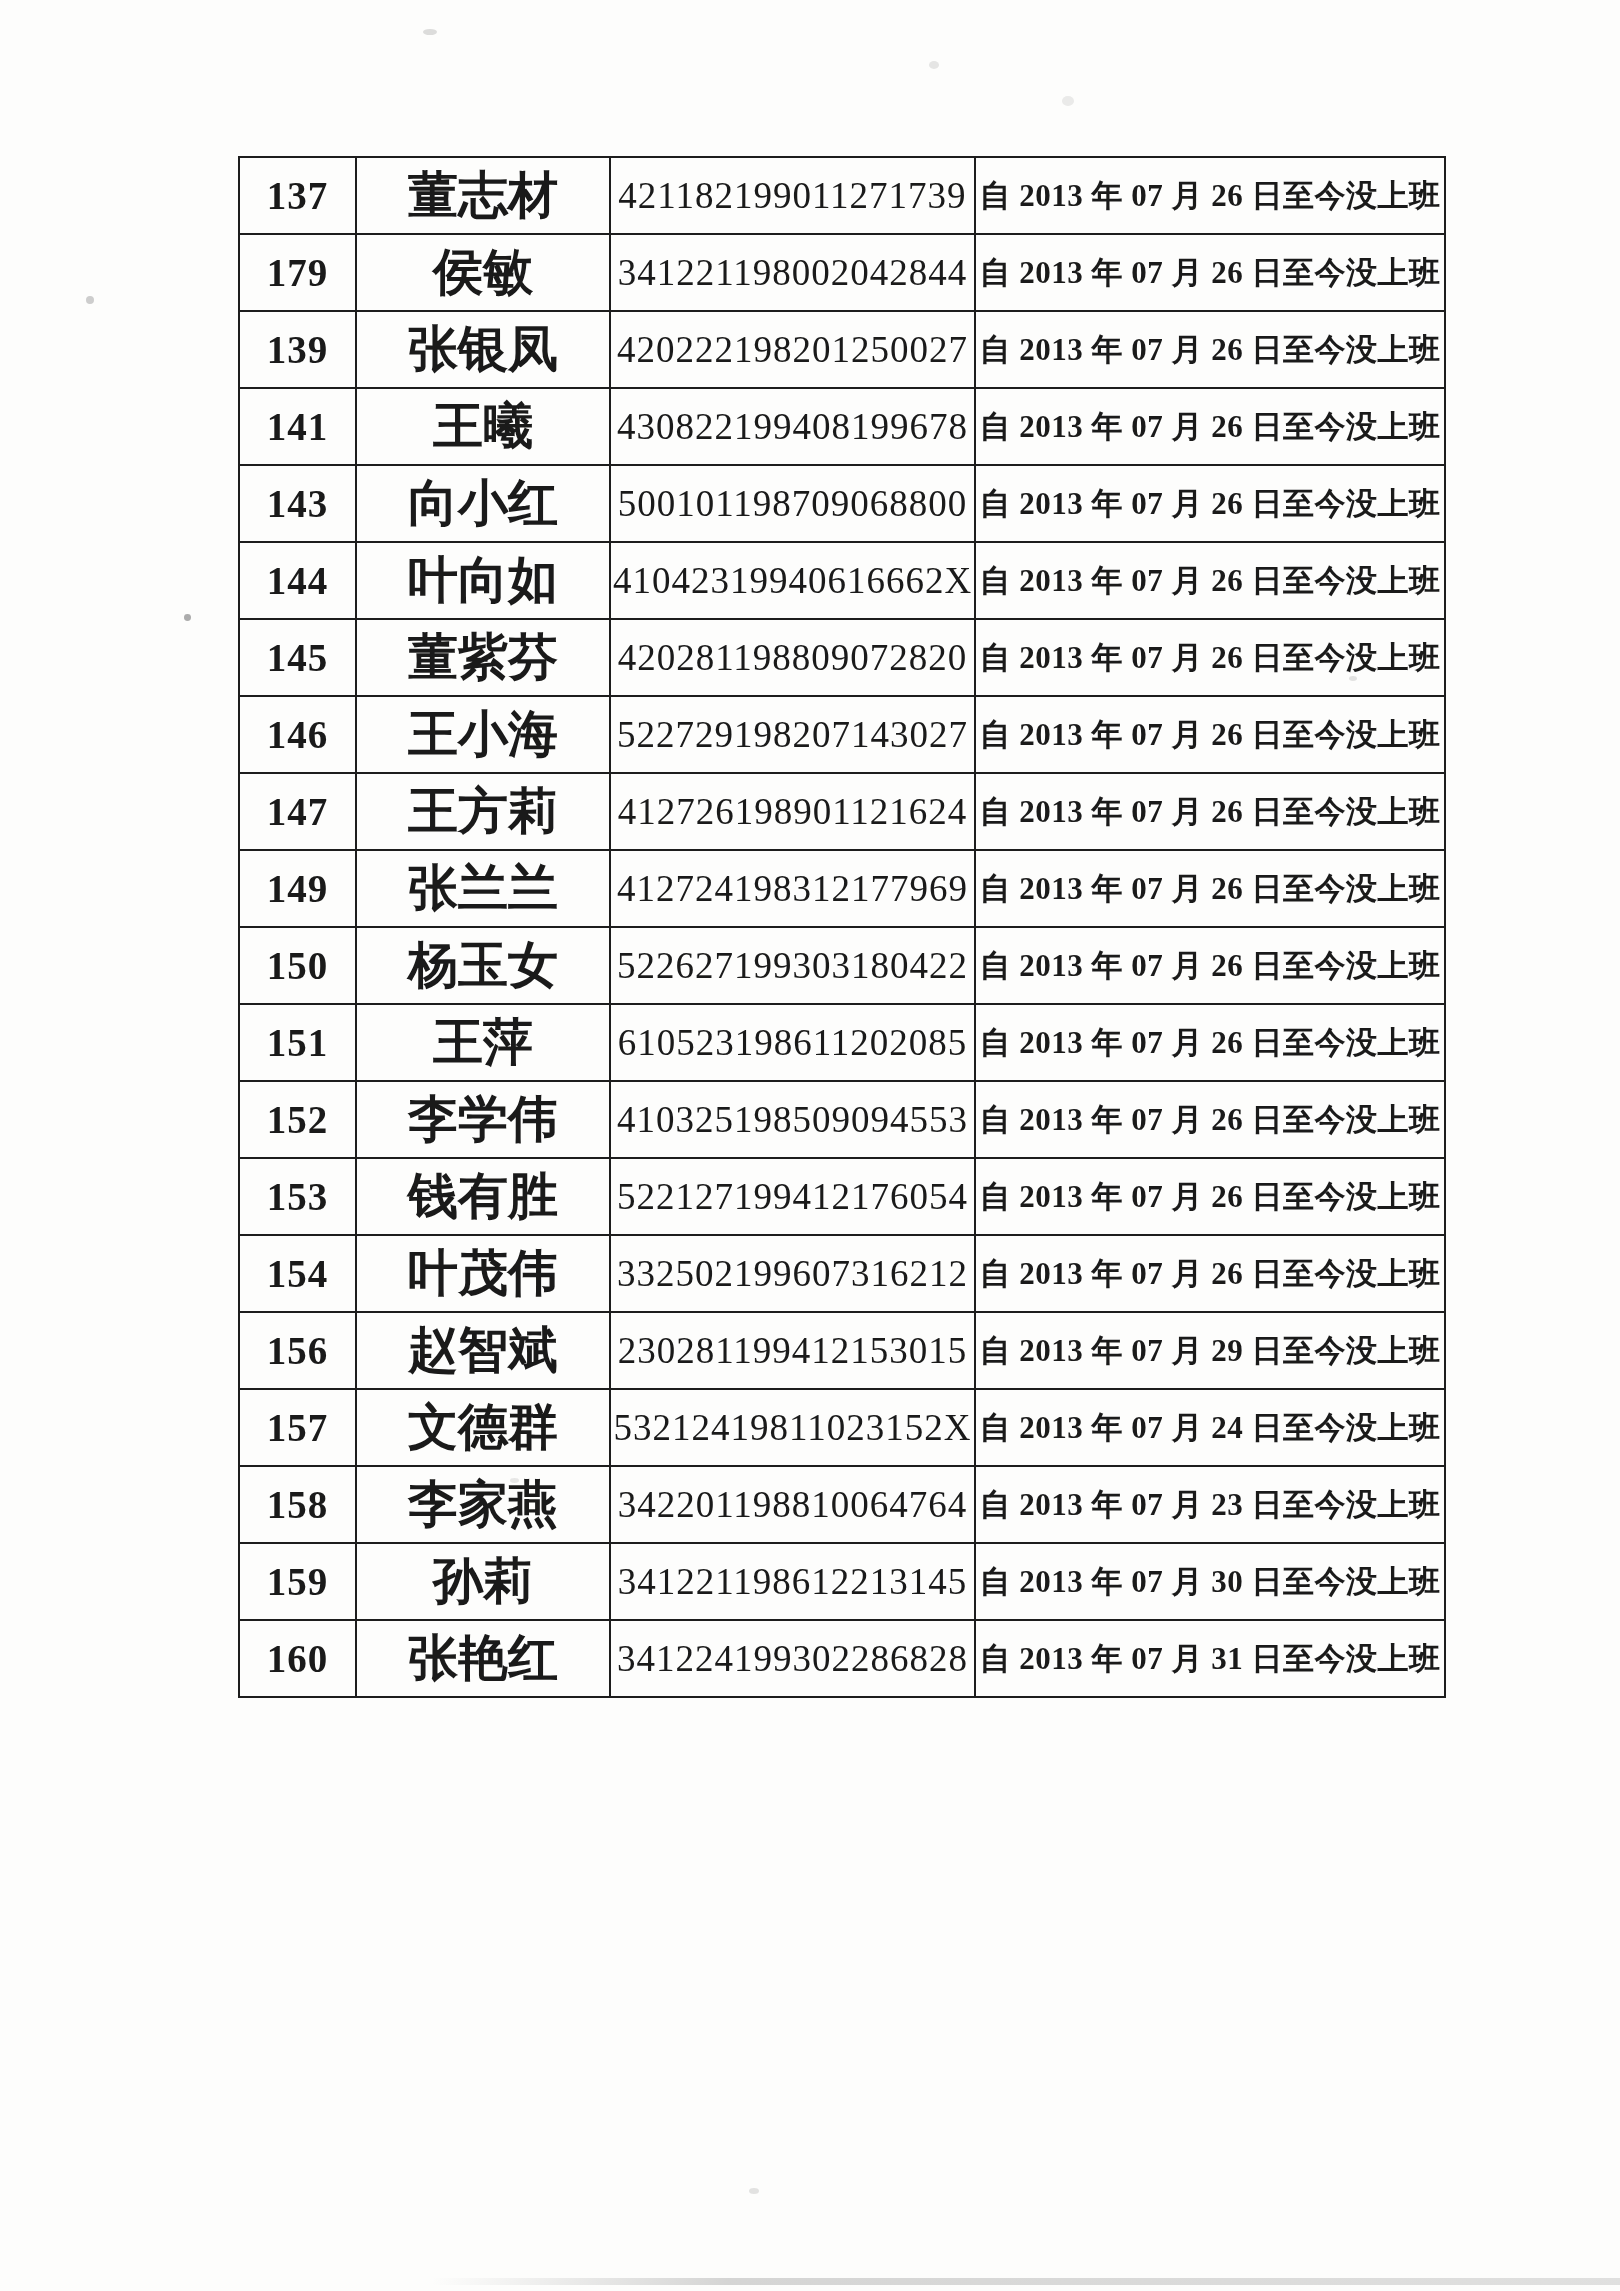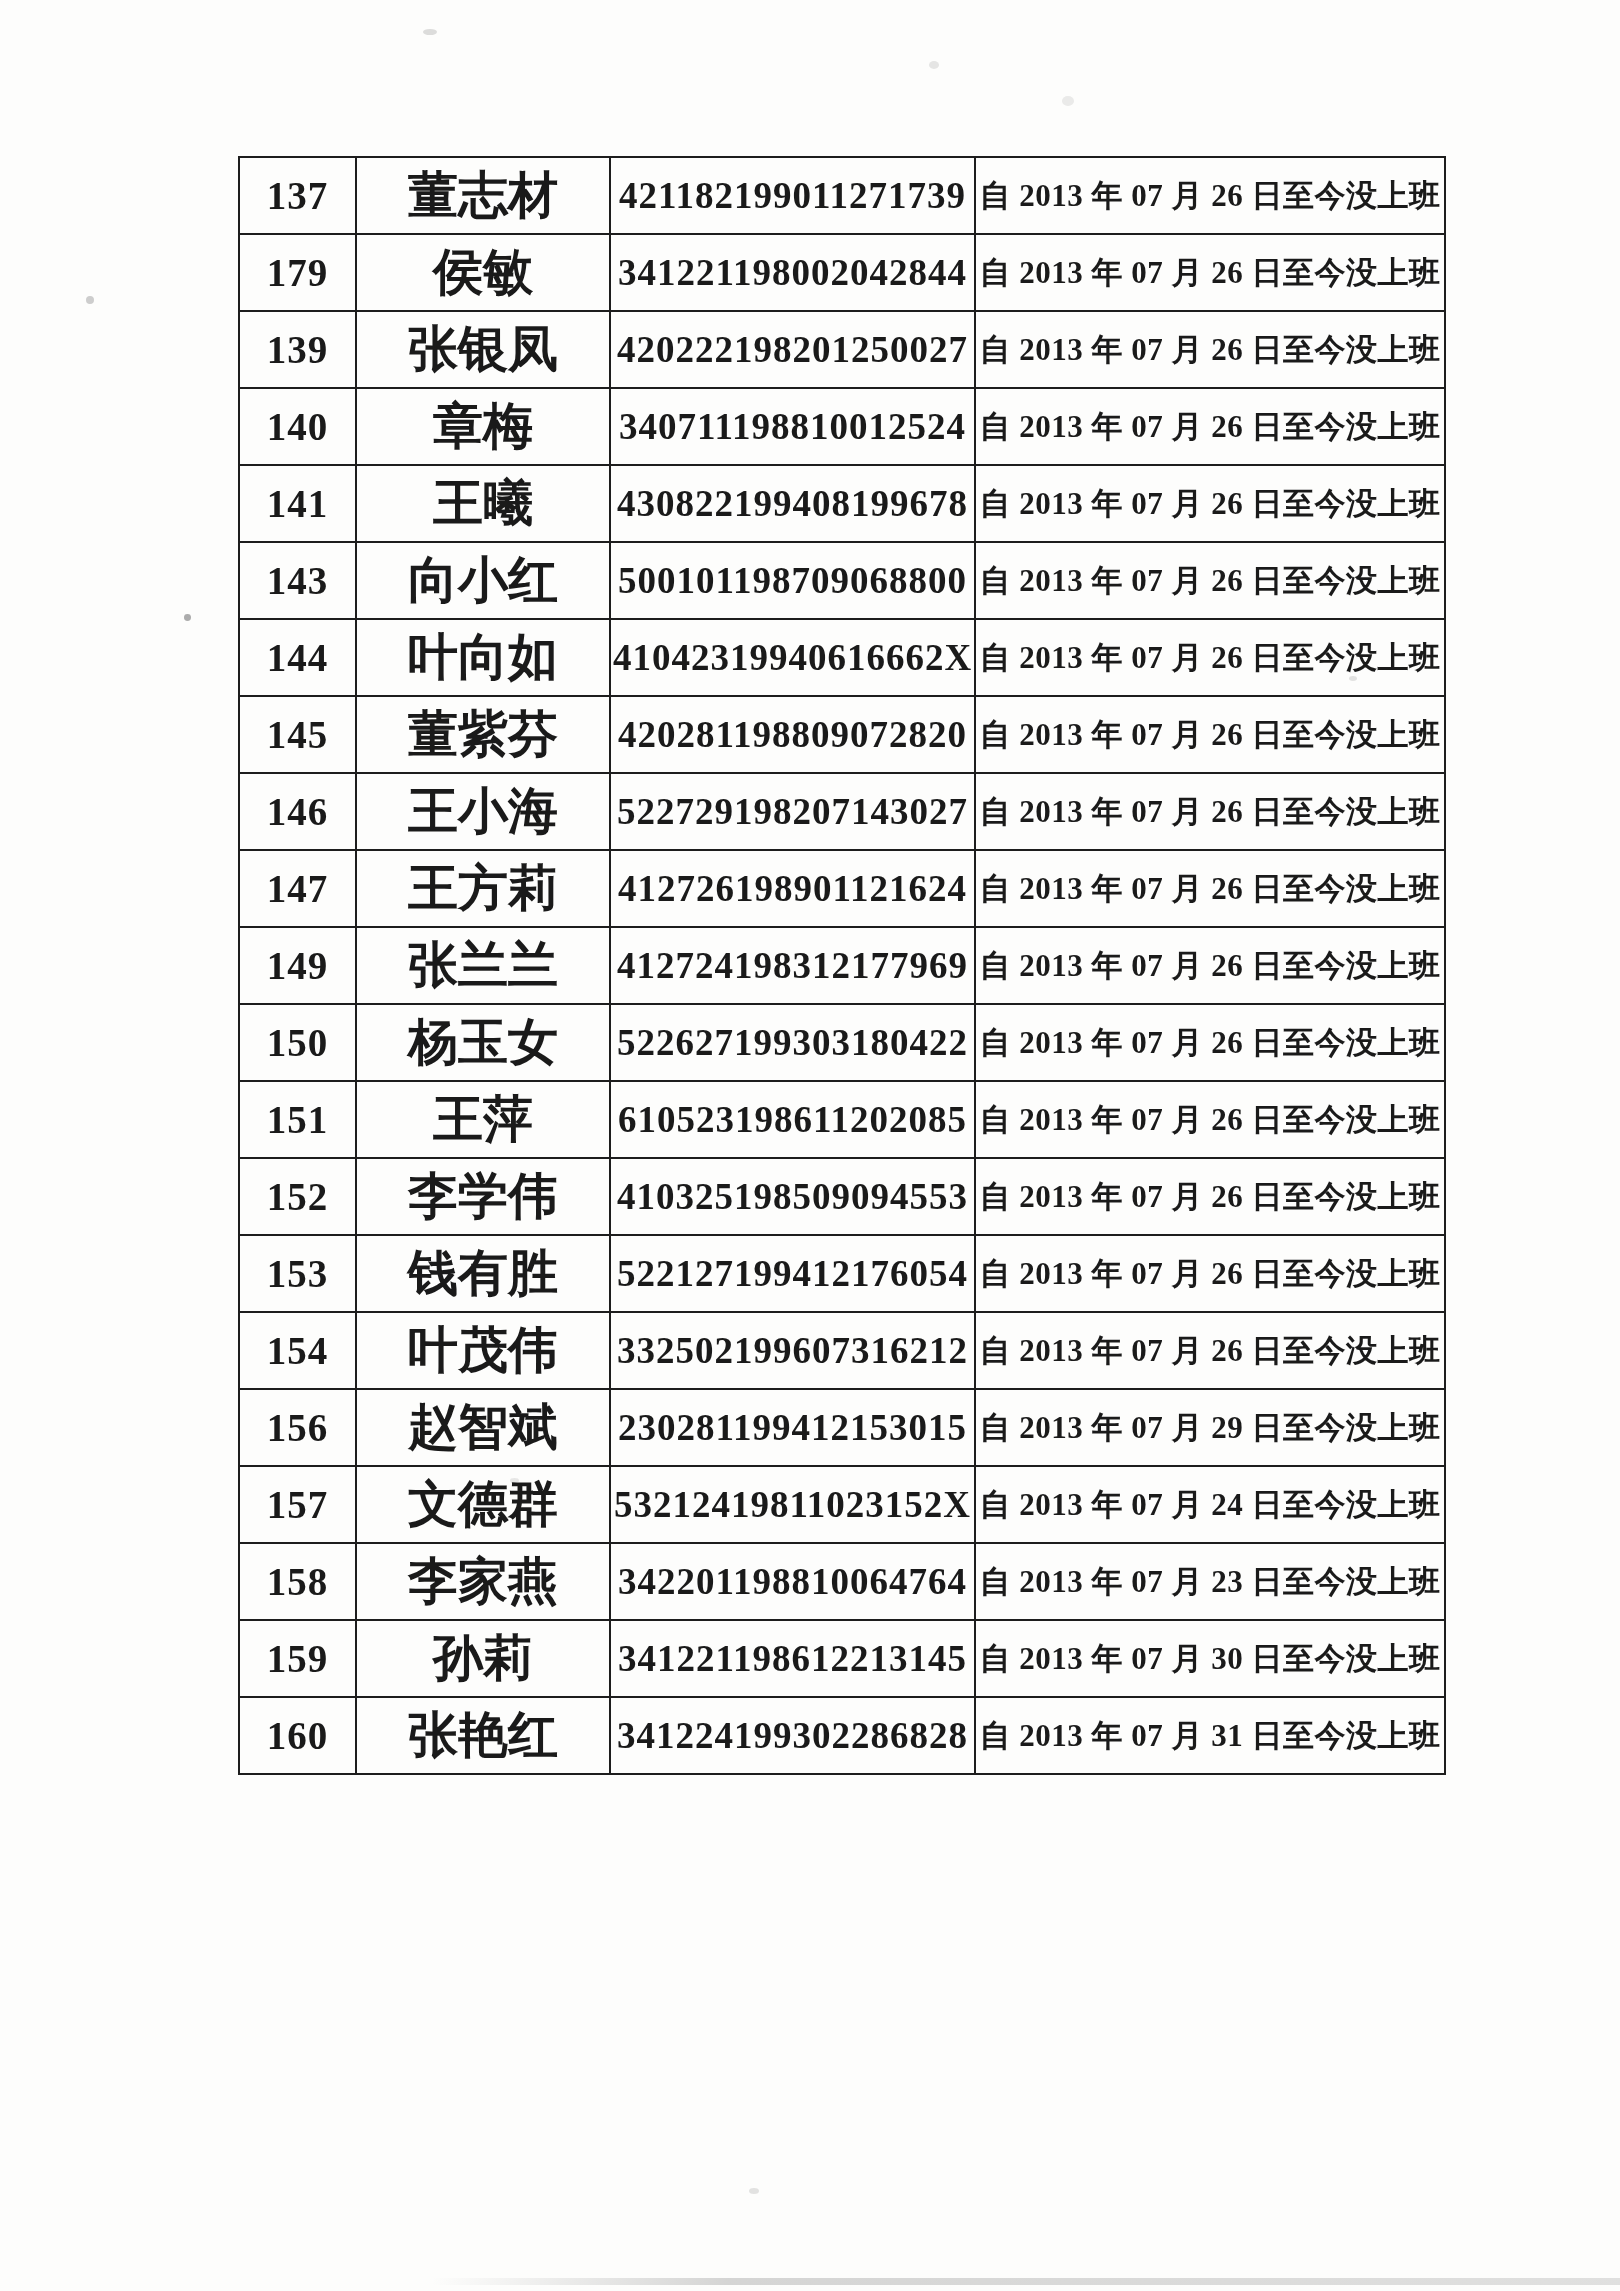--- a/index.html
+++ b/index.html
@@ -41,21 +41,21 @@
     font-size: 39px;
     font-weight: 700;
     letter-spacing: 1px;
   }
   td.col-name {
     font-size: 50px;
     font-weight: 700;
   }
   td.col-id {
     font-size: 37px;
-    font-weight: 700;
+    font-weight: 400;
     letter-spacing: 1px;
   }
   td.col-status {
     font-size: 31px;
     font-weight: 700;
     letter-spacing: 0.5px;
   }
   
   .scan-artifacts { position: absolute; inset: 0; pointer-events: none; }
   .speck { position: absolute; background: #6a6a6a; border-radius: 50%; }
@@ -99,26 +99,20 @@
           <td class="col-id">341221198002042844</td>
           <td class="col-status">自 2013 年 07 月 26 日至今没上班</td>
         </tr>
         <tr>
           <td class="col-index">139</td>
           <td class="col-name">张银凤</td>
           <td class="col-id">420222198201250027</td>
           <td class="col-status">自 2013 年 07 月 26 日至今没上班</td>
         </tr>
         <tr>
-          <td class="col-index">140</td>
-          <td class="col-name">章梅</td>
-          <td class="col-id">340711198810012524</td>
-          <td class="col-status">自 2013 年 07 月 26 日至今没上班</td>
-        </tr>
-        <tr>
           <td class="col-index">141</td>
           <td class="col-name">王曦</td>
           <td class="col-id">430822199408199678</td>
           <td class="col-status">自 2013 年 07 月 26 日至今没上班</td>
         </tr>
         <tr>
           <td class="col-index">143</td>
           <td class="col-name">向小红</td>
           <td class="col-id">500101198709068800</td>
           <td class="col-status">自 2013 年 07 月 26 日至今没上班</td>

